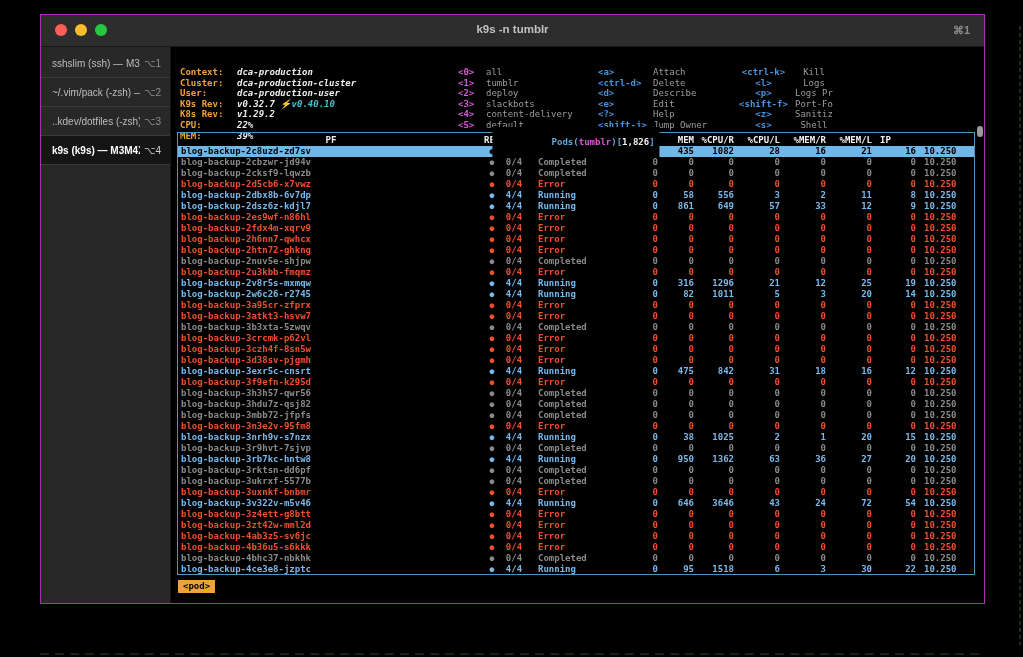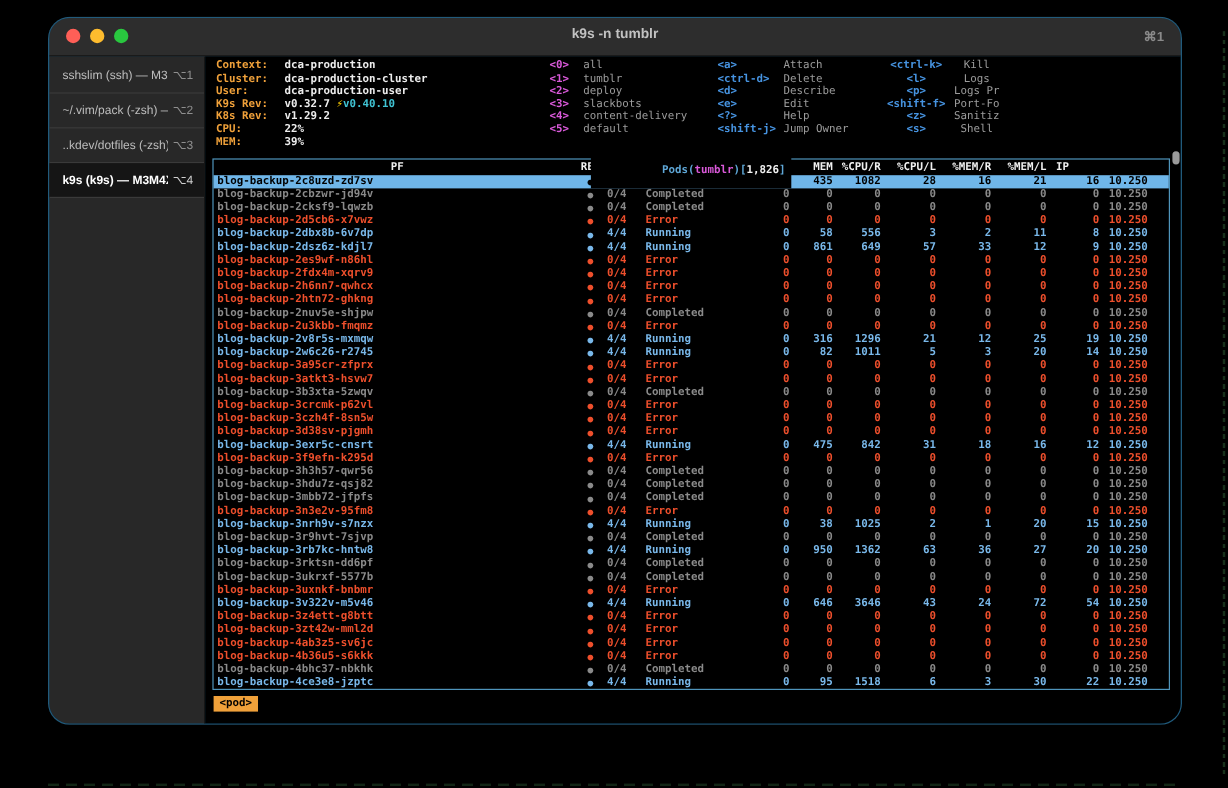--- a/index.html
+++ b/index.html
@@ -7,21 +7,21 @@
        font-family:"Liberation Sans",sans-serif;}
 
   
   .wall-edge{position:absolute;right:2px;top:26px;bottom:12px;width:2px;opacity:.55;
     background:repeating-linear-gradient(180deg,#2c5a33 0 4px,transparent 4px 7px);}
   .wall-bottom{position:absolute;left:40px;right:40px;bottom:2px;height:2px;opacity:.45;
     background:repeating-linear-gradient(90deg,#2c5a33 0 9px,transparent 9px 15px);}
 
   
   .window{position:absolute;left:40px;top:14px;width:943px;height:588px;
-    background:#0c4a6e;border-radius:18px;overflow:hidden;
+    background:#a21caf;border-radius:0;overflow:hidden;
     border:1px solid rgba(255,255,255,.09);box-shadow:0 18px 50px rgba(0,0,0,.8);}
   .titlebar{position:relative;height:31px;background:#2d2d2d;border-bottom:1px solid #171717;}
   .lights{position:absolute;left:14px;top:9px;display:flex;gap:8px;}
   .light{width:12px;height:12px;border-radius:50%;}
   .light.red{background:#ff5f57;}
   .light.yellow{background:#febc2e;}
   .light.green{background:#29c73f;}
   .win-title{position:absolute;left:0;right:0;top:8px;text-align:center;
     font-size:11.5px;font-weight:700;color:#c2c2c2;}
   .win-shortcut{position:absolute;right:14px;top:9px;font-size:11px;font-weight:700;color:#8a8a8a;}
@@ -35,24 +35,24 @@
   .tab-label{flex:1;font-size:10px;color:#bdbdbd;white-space:nowrap;overflow:hidden;}
   .tab-key{font-size:10px;color:#8f8f8f;margin-left:4px;}
   .tab.active{background:#151515;border-bottom:1px solid #3a3a3a;}
   .tab.active .tab-label{color:#fff;font-weight:700;}
   .tab.active .tab-key{color:#cfcfcf;}
 
   
   .terminal{position:relative;flex:1;background:#000;
     font-family:"DejaVu Sans Mono","Liberation Mono",monospace;font-size:9px;}
 
-  .k9s-header{position:absolute;left:9px;top:3px;right:4px;height:80px;}
+  .k9s-header{position:absolute;left:9px;top:20px;right:4px;height:80px;}
   .info-grid{display:grid;grid-template-columns:57px auto;line-height:10.6px;white-space:pre;}
   .info-label{color:#f0a13a;font-weight:700;}
-  .info-value{color:#ededed;font-weight:700;}
+  .info-value{color:#ededed;font-weight:700;font-style:italic;}
   .bolt{color:#ffd000;font-weight:700;}
   .upgrade{color:#40c4d4;font-weight:700;}
 
   .menu-col{position:absolute;top:0;display:grid;line-height:10.6px;white-space:pre;}
   .menu-col.ns{left:278px;grid-template-columns:28px auto;}
   .menu-col.cmda{left:418px;grid-template-columns:55px auto;}
   .menu-col.cmdb{left:552px;grid-template-columns:63px auto;text-align:center;}
   .key-magenta{color:#d959d9;font-weight:700;}
   .key-blue{color:#4693e0;font-weight:700;}
   .menu-label{color:#9c9c9c;}

